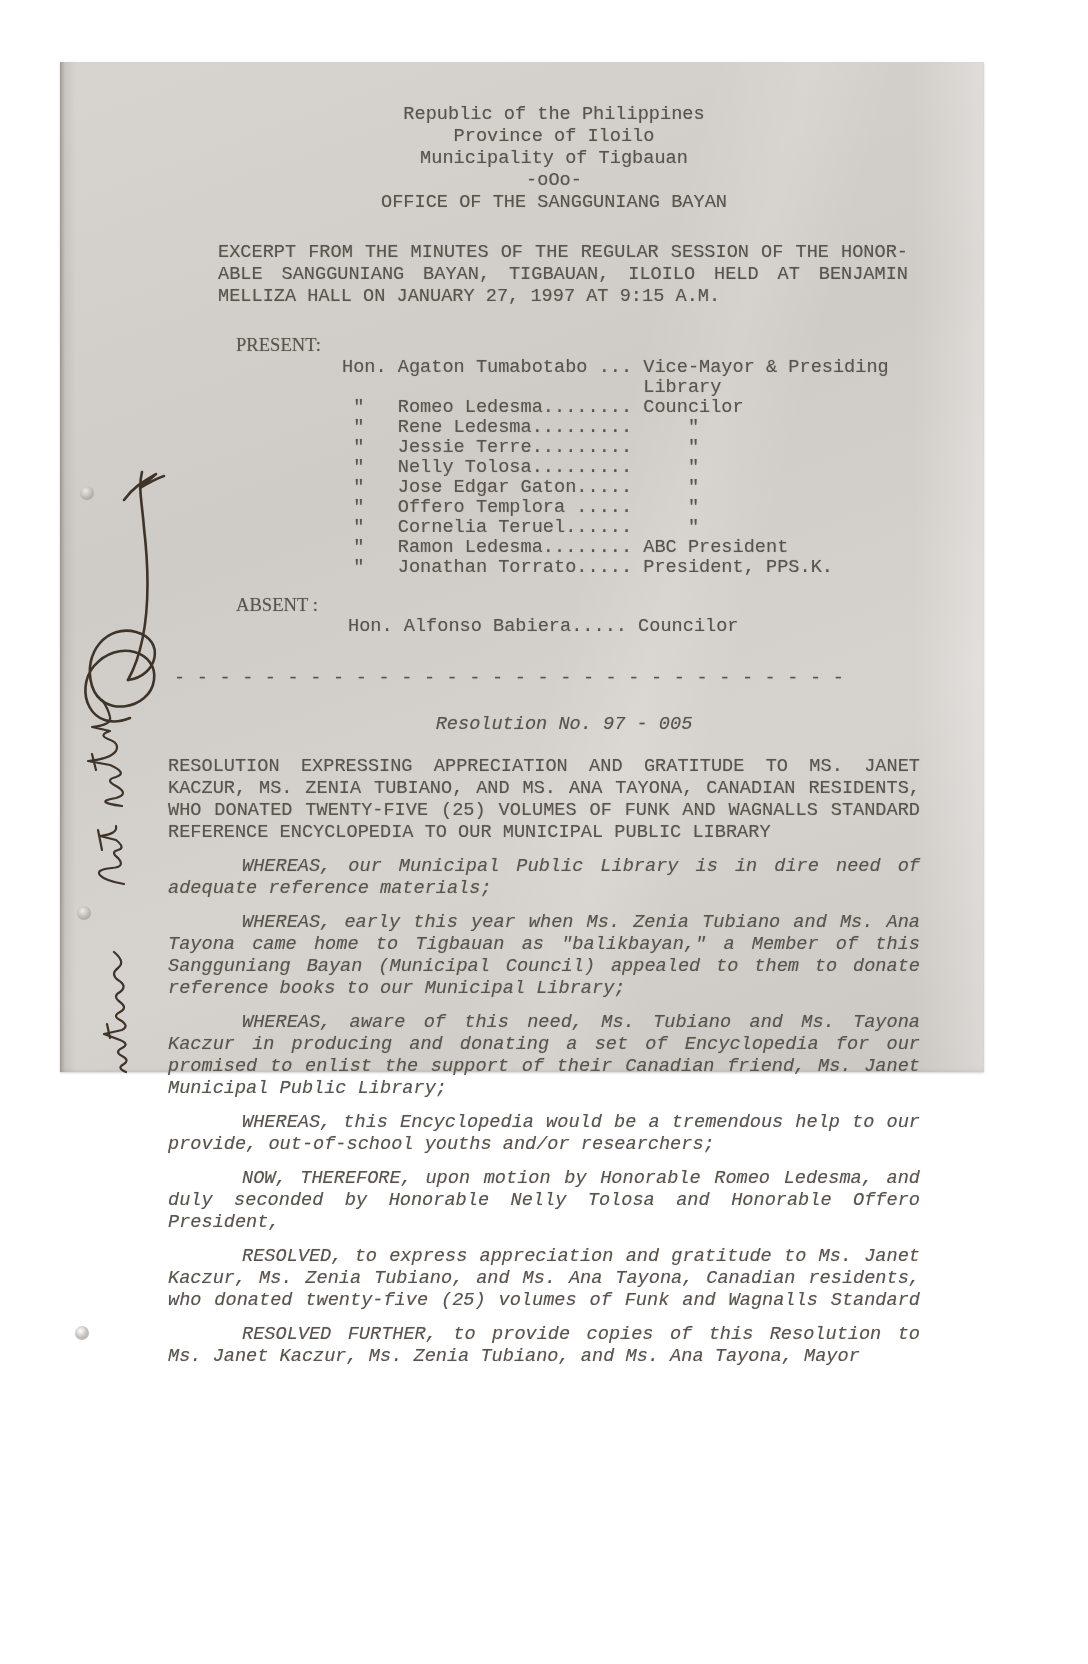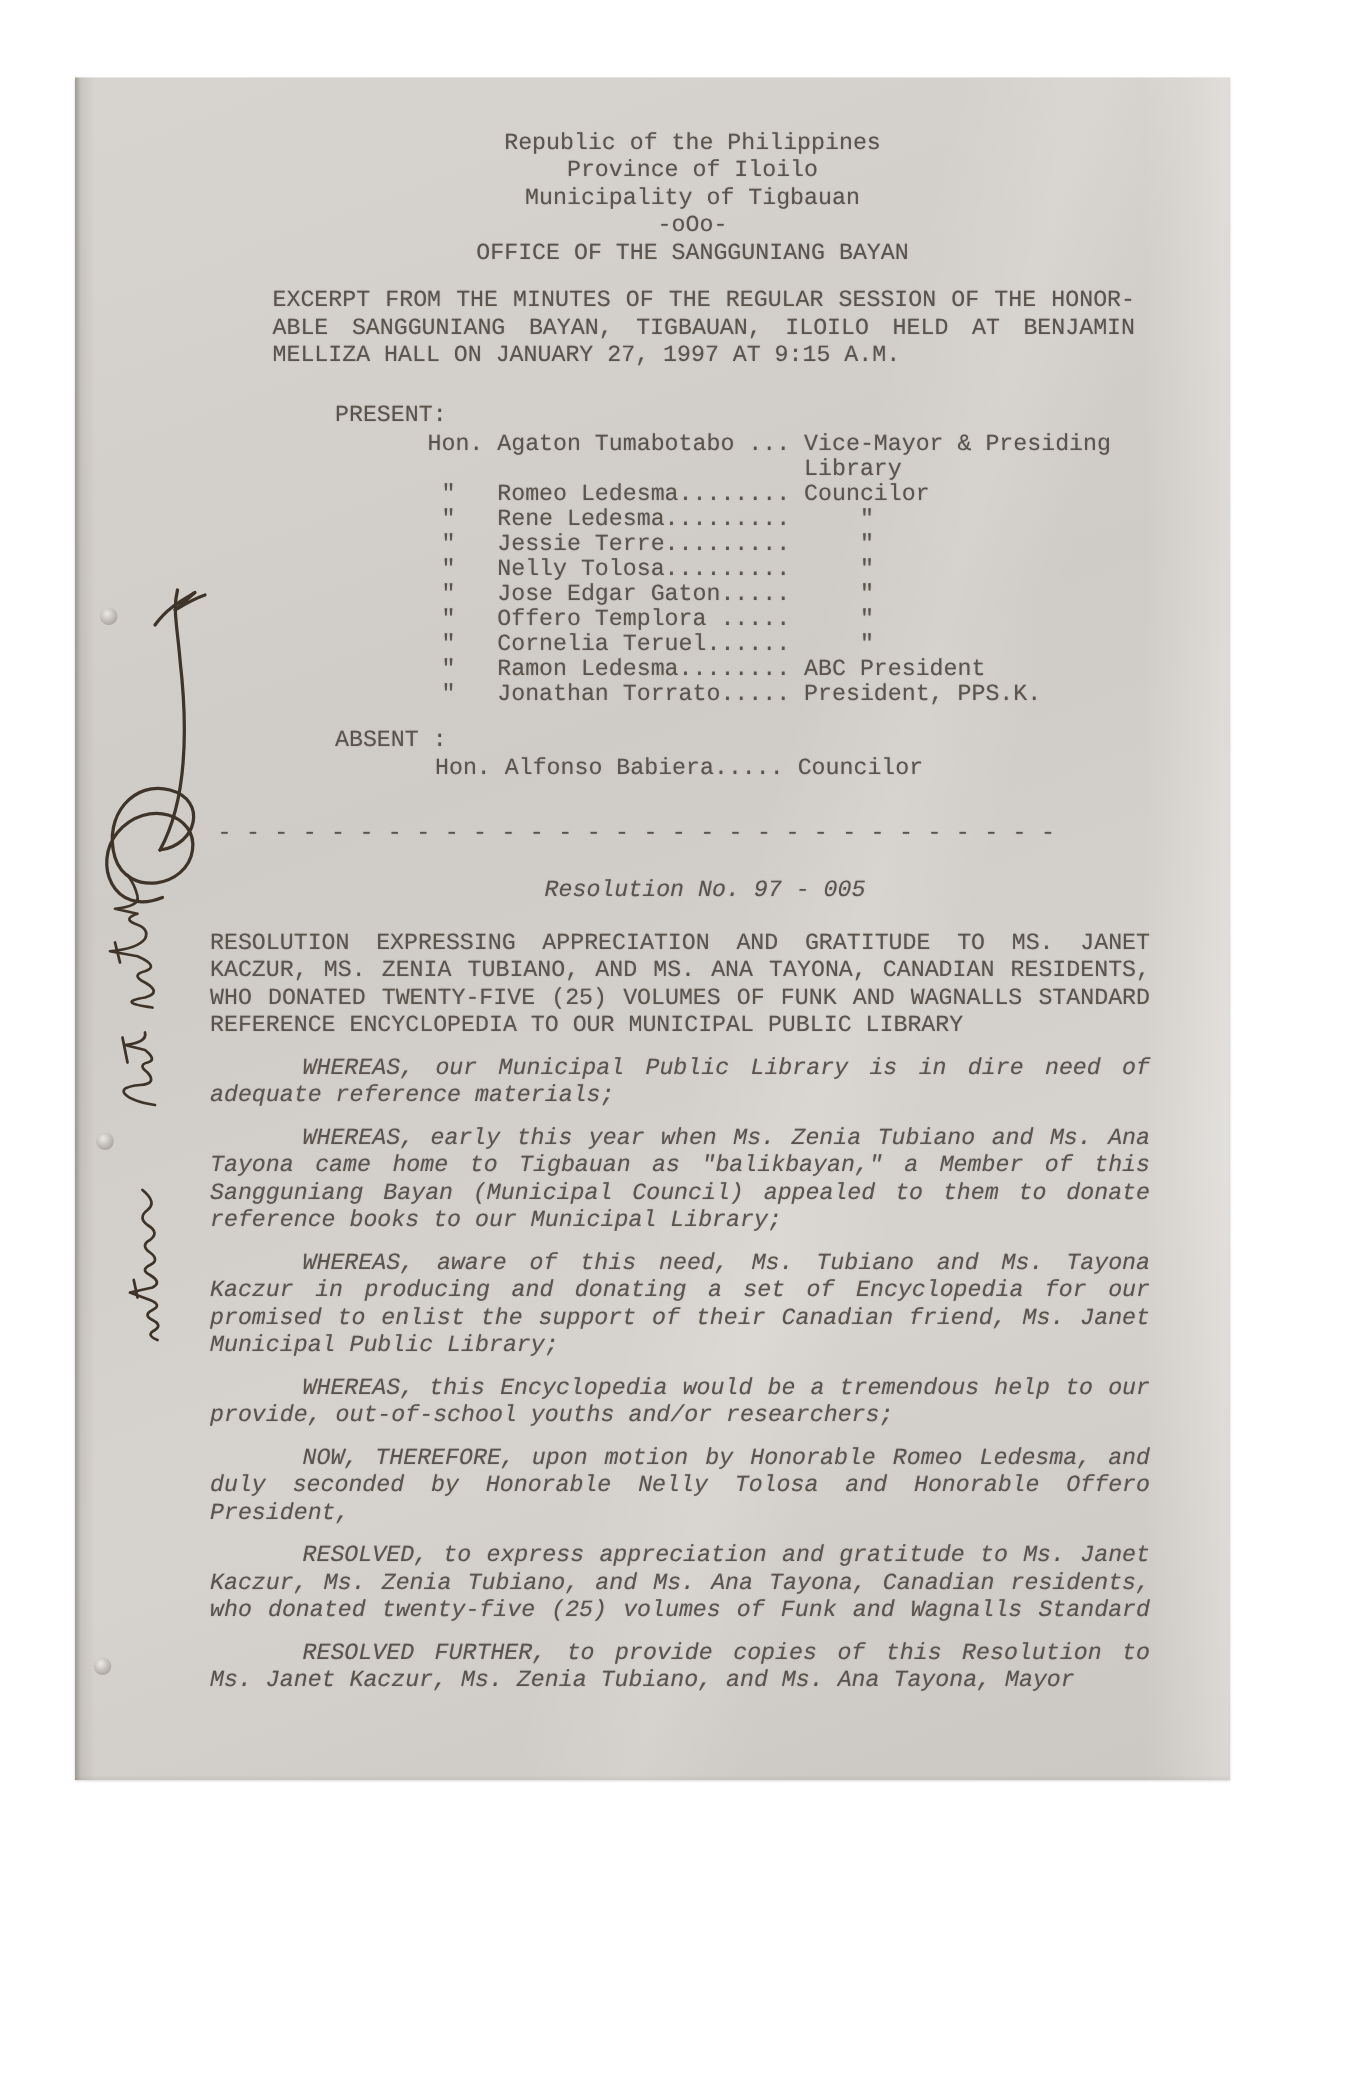--- a/index.html
+++ b/index.html
@@ -2,40 +2,40 @@
 <html><head>
 <meta charset="utf-8">
 <style>
   html,body{margin:0;padding:0;}
   body{
     width:1088px;height:1664px;position:relative;overflow:hidden;
     background:#ffffff;
     font-family:"Liberation Mono","DejaVu Sans Mono",monospace;
   }
   .paper{
-    position:absolute;left:60px;top:62px;width:924px;height:1362px;
+    position:absolute;left:60px;top:62px;width:924px;height:1010px;
     background-color:#d3cfca;
     background-image:
       linear-gradient(90deg, rgba(98,90,82,0.45) 0px, rgba(98,90,82,0.12) 5px, rgba(98,90,82,0) 16px),
       linear-gradient(270deg, rgba(255,255,255,0.30) 0px, rgba(255,255,255,0) 70px),
       linear-gradient(160deg, rgba(255,255,255,0.10) 0%, rgba(0,0,0,0.02) 40%, rgba(255,255,255,0.08) 70%, rgba(0,0,0,0.04) 100%),
       linear-gradient(105deg, rgba(255,255,255,0) 55%, rgba(255,255,255,0.14) 63%, rgba(255,255,255,0) 70%);
     box-shadow:0 1px 2px rgba(0,0,0,0.18), inset 0 -2px 3px rgba(0,0,0,0.05);
   }
   .content{
     position:relative;margin-left:108px;width:752px;padding-top:42px;
     font-size:18.6px;line-height:22px;color:#5a544d;
     text-shadow:0 0 1px rgba(90,84,77,0.45);
   }
   .hdr{text-align:center;padding-left:20px;}
   .hdr-line{white-space:pre;}
-  .excerpt{margin-left:50px;width:690px;margin-top:16px;}
+  .excerpt{margin-left:50px;width:690px;margin-top:28px;}
   .jl{text-align:justify;text-align-last:justify;}
   .jl.last{text-align-last:left;}
-  .label{margin-left:100px;margin-top:26px;}
+  .label{margin-left:68px;margin-top:26px;font-family:Liberation Serif, serif;}
   .label.absent{margin-top:16px;}
   .att{margin-left:174px;margin-top:2px;line-height:20px;}
   .att-line{white-space:pre;}
   .absent-line{margin-left:180px;white-space:pre;}
   .dashes{margin-left:6px;margin-top:30px;white-space:pre;letter-spacing:0.2px;}
   .resno{margin-top:24px;text-align:center;padding-left:40px;font-style:italic;}
   .titleblock{margin-top:20px;}
   .para{margin-top:12px;font-style:italic;}
   .para .jl.first{text-indent:74px;}
   .sig{position:absolute;pointer-events:none;}

